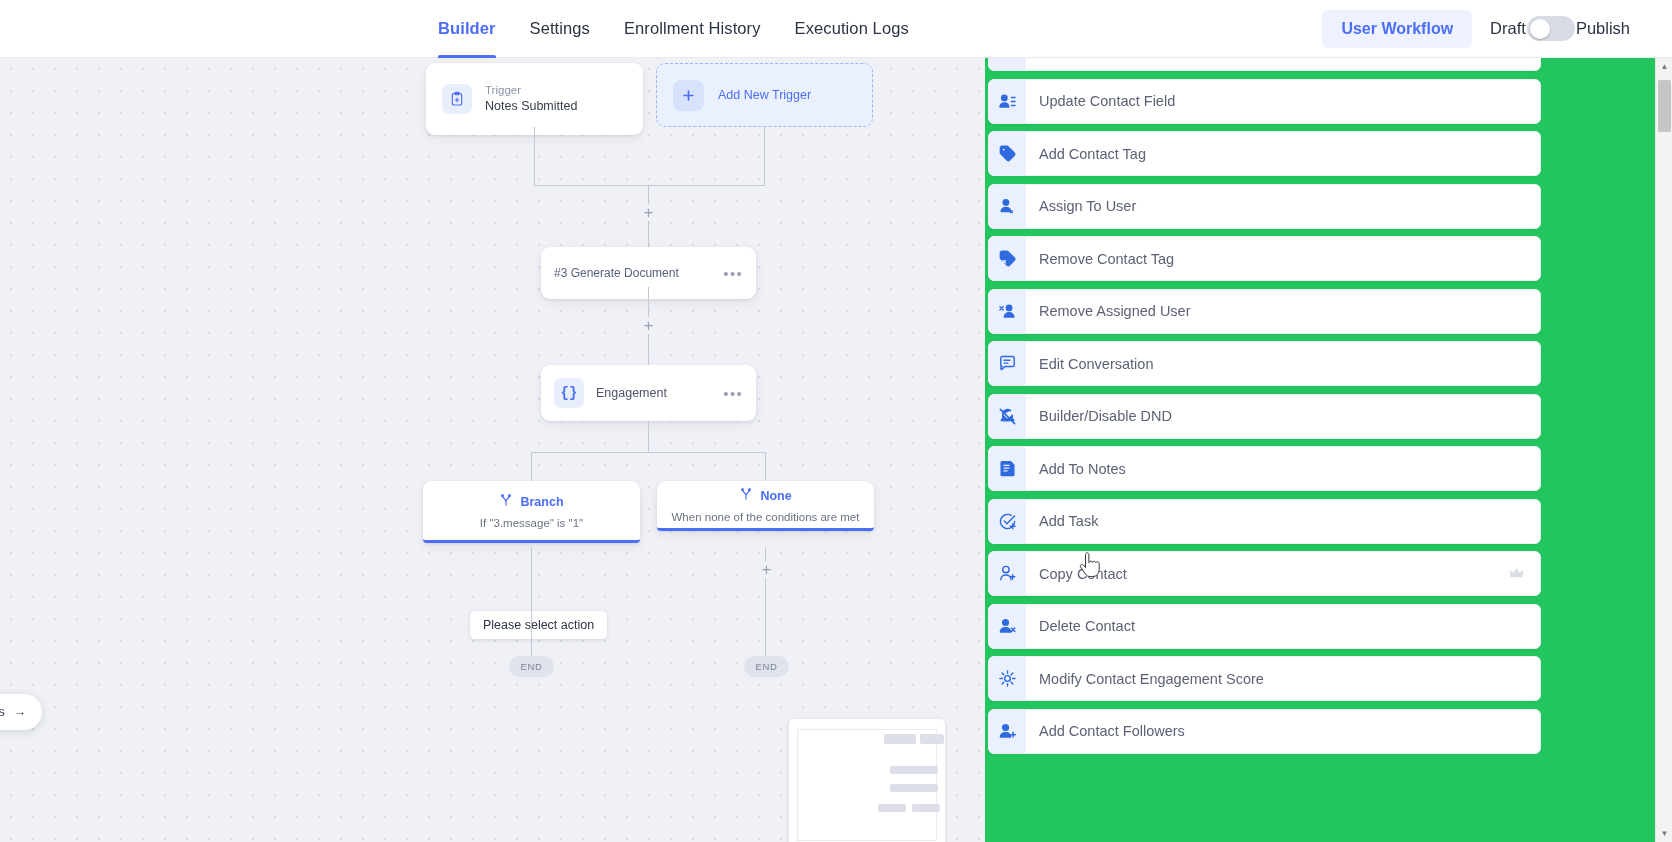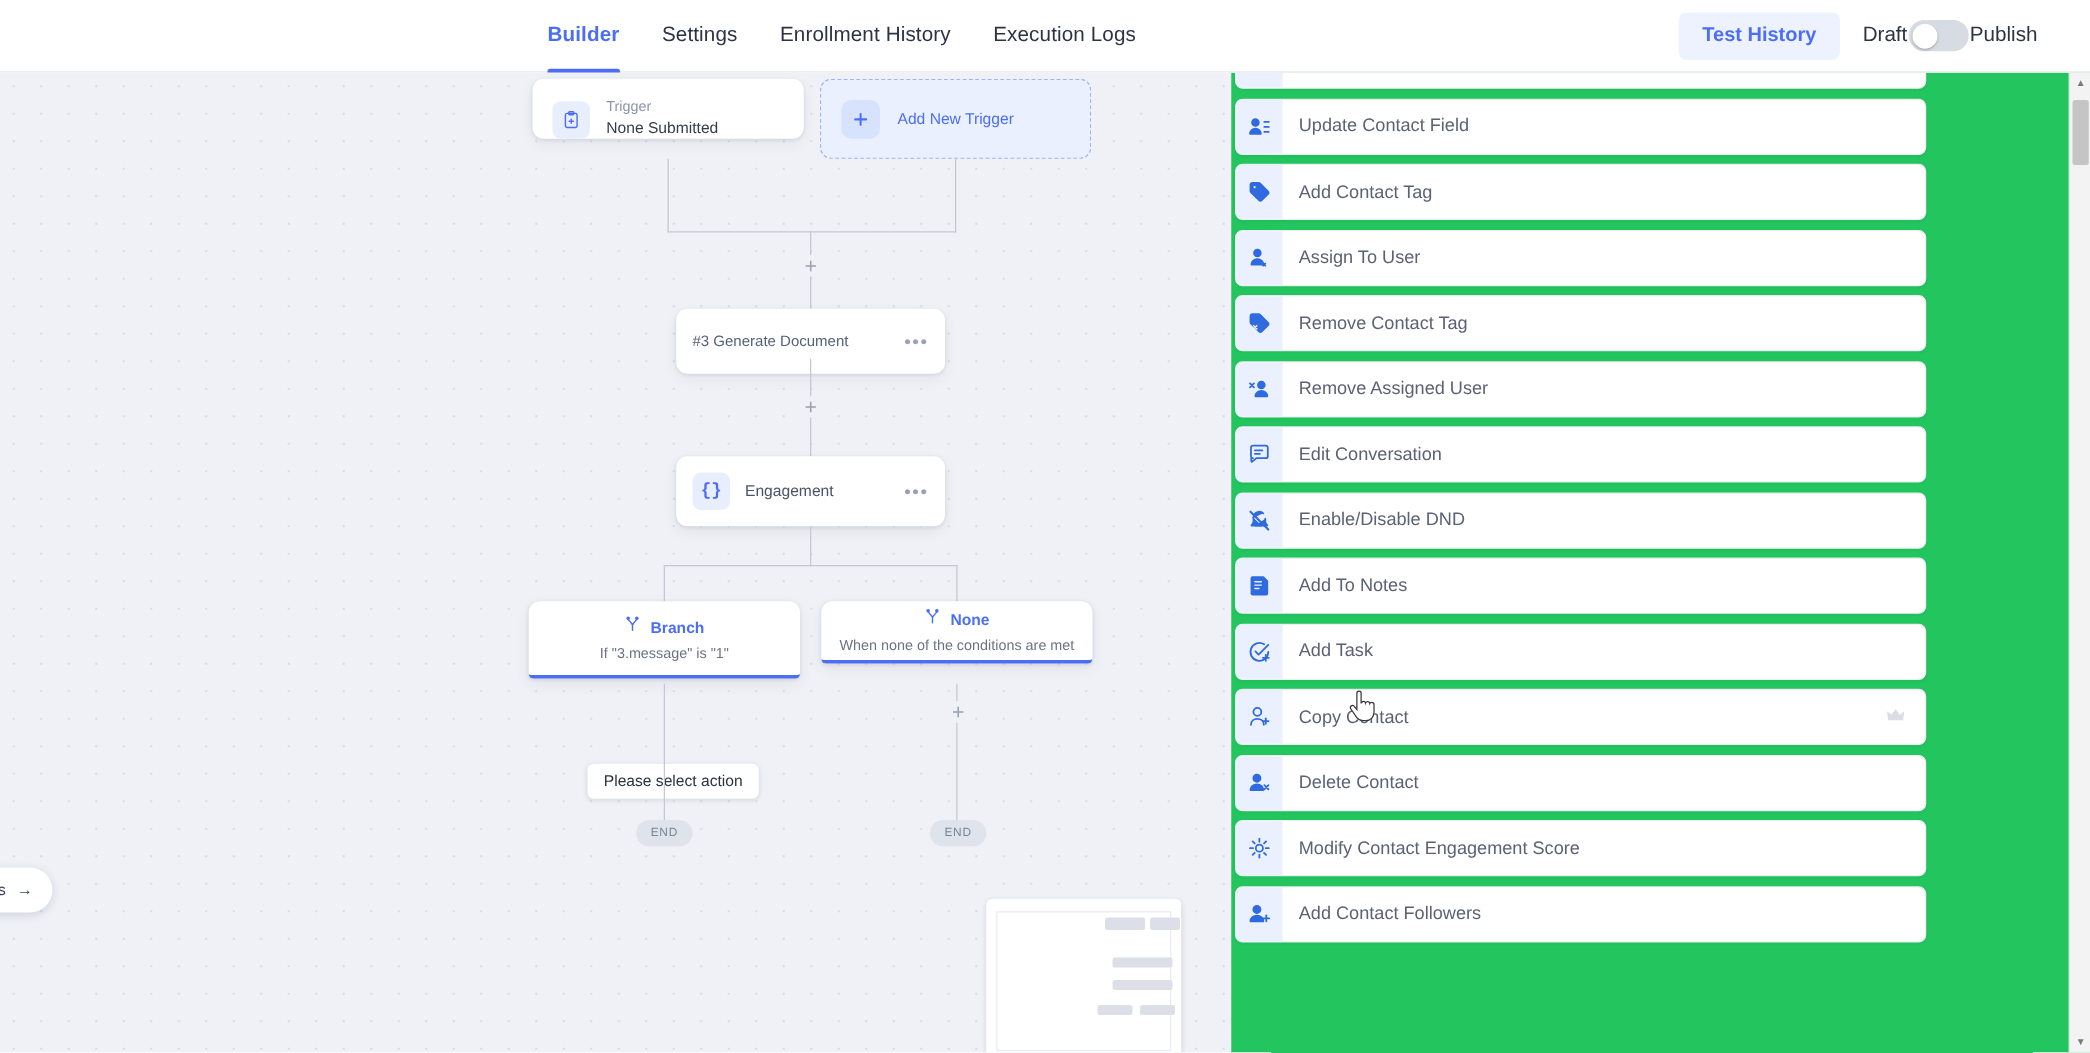--- a/index.html
+++ b/index.html
@@ -65,22 +65,22 @@
   }
 
   .node {
     position: absolute; background: #ffffff;
     border-radius: 9px;
     box-shadow: 0 1px 3px rgba(30,40,70,.10), 0 4px 12px rgba(30,40,70,.06);
   }
 
   
   #trigger-node {
-    left: 426px; top: 5px; width: 217px; height: 48px;
-    display: flex; align-items: flex-end; padding: 0 16px; gap: 13px;
+    left: 426px; top: 5px; width: 217px; height: 72px;
+    display: flex; align-items: center; padding: 0 16px; gap: 13px;
     cursor: pointer;
   }
   .tile {
     width: 30px; height: 30px; border-radius: 7px;
     background: #e8eefc; display: flex; align-items: center;
     justify-content: center; flex: none;
   }
   .trigger-texts { display: flex; flex-direction: column; gap: 2px; }
   .trigger-kicker { font-size: 11.5px; color: #8d94a6; line-height: 1.25; }
   .trigger-title { font-size: 12.5px; color: #343b4d; line-height: 1.25; }
@@ -270,21 +270,21 @@
 <div id="app">
 
   <div class="topbar">
     <div class="tabs">
       <div class="tab active">Builder</div>
       <div class="tab">Settings</div>
       <div class="tab">Enrollment History</div>
       <div class="tab">Execution Logs</div>
     </div>
     <div class="top-right">
-      <button class="test-workflow-btn">Test History</button>
+      <button class="test-workflow-btn">User Workflow</button>
       <div class="publish-group">
         <span class="publish-label">Draft</span>
         <div class="toggle">
           <div class="knob"></div>
         </div>
         <span class="publish-label">Publish</span>
       </div>
     </div>
   </div>
 
@@ -294,21 +294,21 @@
       <div class="tile">
         <svg width="16" height="16" viewBox="0 0 24 24" fill="none" stroke="#4c6ef5" stroke-width="1.7" stroke-linecap="round" stroke-linejoin="round">
           <rect x="5" y="4" width="14" height="17" rx="2"></rect>
           <rect x="9" y="2" width="6" height="3.6" rx="1"></rect>
           <line x1="12" y1="11" x2="12" y2="16"></line>
           <line x1="9.5" y1="13.5" x2="14.5" y2="13.5"></line>
         </svg>
       </div>
       <div class="trigger-texts">
         <span class="trigger-kicker">Trigger</span>
-        <span class="trigger-title">None Submitted</span>
+        <span class="trigger-title">Notes Submitted</span>
       </div>
     </div>
 
     <div id="add-trigger-node">
       <div class="plus-tile">
         <svg width="15" height="15" viewBox="0 0 24 24" fill="none" stroke="#4c6ef5" stroke-width="2.6" stroke-linecap="round">
           <line x1="12" y1="5" x2="12" y2="19"></line>
           <line x1="5" y1="12" x2="19" y2="12"></line>
         </svg>
       </div>
@@ -464,21 +464,21 @@
           <span class="action-label">Edit Conversation</span>
         </div>
         <div class="action-row">
           <div class="action-icon">
             <svg width="19" height="19" viewBox="0 0 24 24" fill="none" stroke="#2f6adf" stroke-width="1.8" stroke-linecap="round" stroke-linejoin="round">
               <path d="M6 9a6 6 0 0110-4.4M18 10v4l2 3H8" fill="#2f6adf" stroke="#2f6adf"></path>
               <path d="M6 9v5l-2 3h10" fill="#2f6adf" stroke="#2f6adf"></path>
               <line x1="3" y1="3" x2="21" y2="21" stroke="#2f6adf" stroke-width="2.1"></line>
             </svg>
           </div>
-          <span class="action-label">Enable/Disable DND</span>
+          <span class="action-label">Builder/Disable DND</span>
         </div>
         <div class="action-row">
           <div class="action-icon">
             <svg width="19" height="19" viewBox="0 0 24 24" fill="none" stroke="#2f6adf" stroke-width="1.8" stroke-linecap="round" stroke-linejoin="round">
               <path d="M5 3.5h11l4 4V20a1 1 0 01-1 1H5a1 1 0 01-1-1V4.5a1 1 0 011-1z" fill="#2f6adf" stroke="#2f6adf"></path>
               <line x1="7.5" y1="8" x2="14" y2="8" stroke="#eaf0fd" stroke-width="1.5"></line>
               <line x1="7.5" y1="11.5" x2="14" y2="11.5" stroke="#eaf0fd" stroke-width="1.5"></line>
               <line x1="7.5" y1="15" x2="11.5" y2="15" stroke="#eaf0fd" stroke-width="1.5"></line>
             </svg>
           </div>

